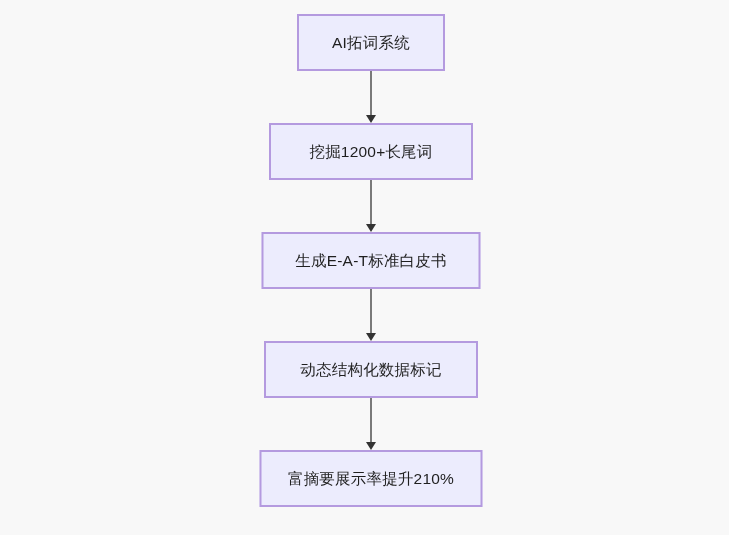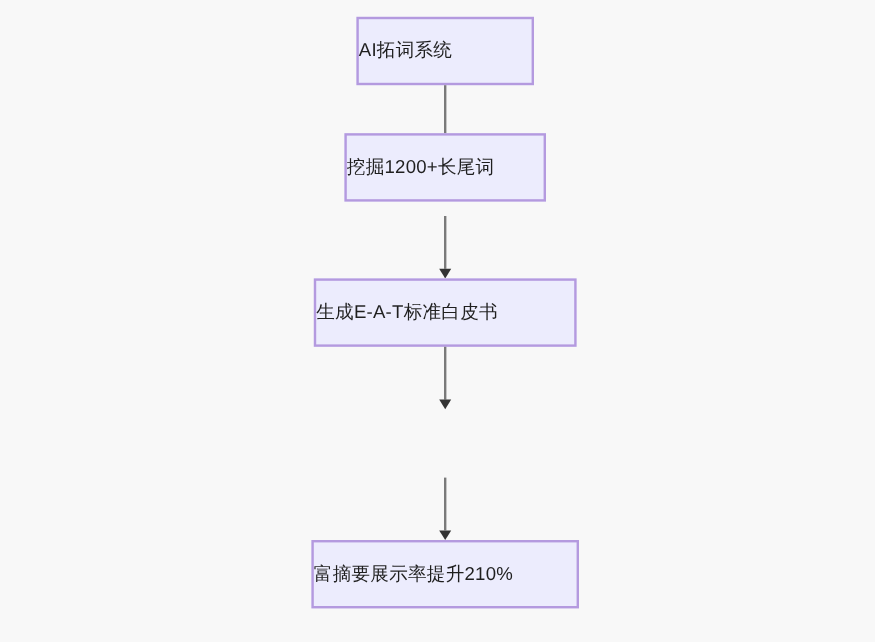--- a/index.html
+++ b/index.html
@@ -18,20 +18,21 @@
     width: 729px;
     height: 535px;
   }
   .node {
     position: absolute;
     box-sizing: border-box;
     background: #ececfd;
     border: 2px solid #b49adf;
     display: flex;
     align-items: center;
+    justify-content: center;
     height: 57px;
     transform: translateX(-50%);
   }
   .node-label {
     font-size: 15.5px;
     color: #1f1f1f;
     line-height: 1;
     white-space: nowrap;
     letter-spacing: 0.2px;
   }
@@ -64,38 +65,41 @@
 
   <div class="node" style="left:371px; top:14px; width:148px;">
     <span class="node-label">AI拓词系统</span>
   </div>
 
   <div class="edge" style="left:371px; top:71px; height:52px;">
     <div class="edge-line" style="height:44px;"></div>
     <div class="edge-arrow" style="top:44px;"></div>
   </div>
 
-  <div class="node" style="left:371px; top:111px; width:168px;">
+  <div class="node" style="left:371px; top:123px; width:204px;">
     <span class="node-label">挖掘1200+长尾词</span>
   </div>
 
   <div class="edge" style="left:371px; top:180px; height:52px;">
     <div class="edge-line" style="height:44px;"></div>
     <div class="edge-arrow" style="top:44px;"></div>
   </div>
 
   <div class="node" style="left:371px; top:232px; width:219px;">
     <span class="node-label">生成E-A-T标准白皮书</span>
   </div>
 
   <div class="edge" style="left:371px; top:289px; height:52px;">
     <div class="edge-line" style="height:44px;"></div>
     <div class="edge-arrow" style="top:44px;"></div>
   </div>
 
+  <div class="node" style="left:371px; top:341px; width:214px;">
+    <span class="node-label">动态结构化数据标记</span>
+  </div>
 
   <div class="edge" style="left:371px; top:398px; height:52px;">
     <div class="edge-line" style="height:44px;"></div>
     <div class="edge-arrow" style="top:44px;"></div>
   </div>
 
   <div class="node" style="left:371px; top:450px; width:223px;">
     <span class="node-label">富摘要展示率提升210%</span>
   </div>
 

